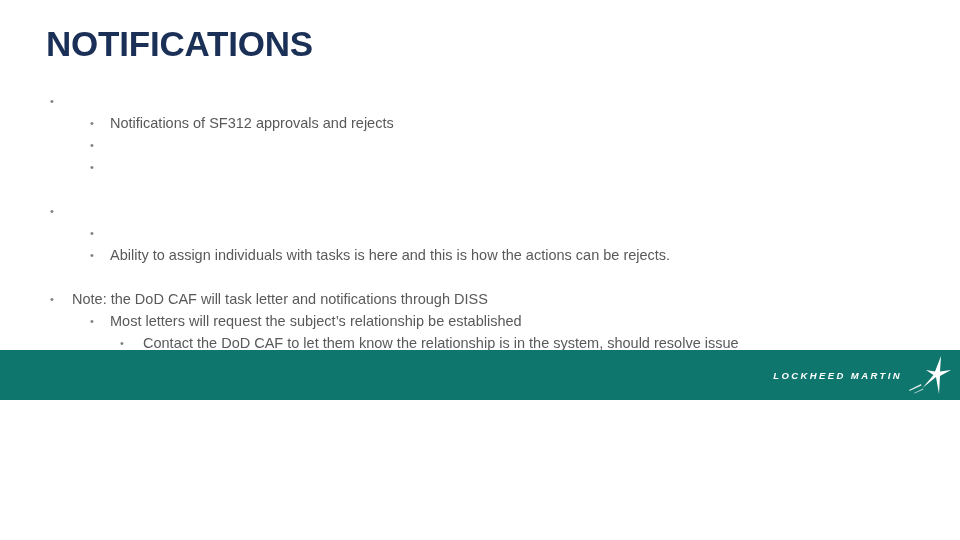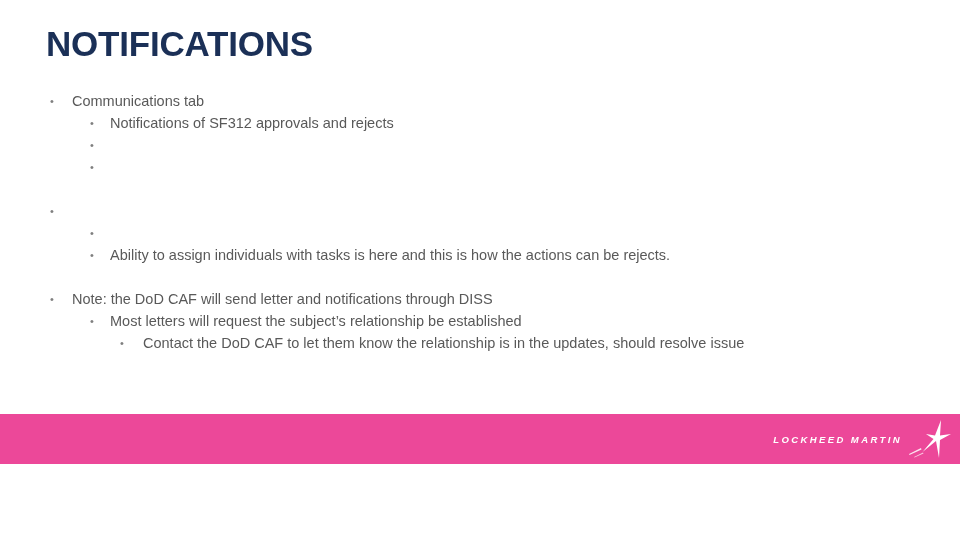--- a/index.html
+++ b/index.html
@@ -4,21 +4,21 @@
 <title>Notifications Slide</title>
 <style>
   html, body {
     margin: 0;
     padding: 0;
     background: #ffffff;
   }
   .slide {
     position: relative;
     width: 960px;
-    height: 464px;
+    height: 400px;
     background: #ffffff;
     overflow: hidden;
     font-family: "Liberation Sans", "DejaVu Sans", sans-serif;
     -webkit-font-smoothing: antialiased;
   }
 
   
   .slide-title {
     position: absolute;
     left: 46px;
@@ -76,21 +76,21 @@
   .lvl3 .dot { width: 23px; }
   .lvl3 .txt { font-size: 14.5px; }
 
   
   .footer-bar {
     position: absolute;
     left: 0;
     bottom: 0;
     width: 960px;
     height: 50px;
-    background: #ec4899;
+    background: #0f766e;
   }
 
   .logo-wrap {
     position: absolute;
     right: 8px;
     top: 50%;
     transform: translateY(-50%);
     display: flex;
     align-items: center;
     gap: 4px;
@@ -116,21 +116,20 @@
 <body>
 
 <div class="slide">
 
   <div class="slide-title">NOTIFICATIONS</div>
 
   <div class="body-area">
       <div class="bullet-group">
         <div class="bullet lvl1">
           <span class="dot">•</span>
-          <span class="txt">Communications tab</span>
         </div>
         <div class="bullet lvl2">
           <span class="dot">•</span>
           <span class="txt">Notifications of SF312 approvals and rejects</span>
         </div>
         <div class="bullet lvl2">
           <span class="dot">•</span>
         </div>
         <div class="bullet lvl2">
           <span class="dot">•</span>
@@ -144,29 +143,29 @@
           <span class="dot">•</span>
         </div>
         <div class="bullet lvl2">
           <span class="dot">•</span>
           <span class="txt">Ability to assign individuals with tasks is here and this is how the actions can be rejects.</span>
         </div>
       </div>
       <div class="bullet-group">
         <div class="bullet lvl1">
           <span class="dot">•</span>
-          <span class="txt">Note: the DoD CAF will send letter and notifications through DISS</span>
+          <span class="txt">Note: the DoD CAF will task letter and notifications through DISS</span>
         </div>
         <div class="bullet lvl2">
           <span class="dot">•</span>
           <span class="txt">Most letters will request the subject’s relationship be established</span>
         </div>
         <div class="bullet lvl3">
           <span class="dot">•</span>
-          <span class="txt">Contact the DoD CAF to let them know the relationship is in the updates, should resolve issue</span>
+          <span class="txt">Contact the DoD CAF to let them know the relationship is in the system, should resolve issue</span>
         </div>
       </div>
     </div>
 
   <div class="footer-bar">
     <div class="logo-wrap">
       <span class="logo-wordmark">LOCKHEED MARTIN</span>
       <span>
         <svg class="logo-star" viewBox="0 0 92 80" xmlns="http://www.w3.org/2000/svg" aria-hidden="true">
           <g fill="#ffffff">

